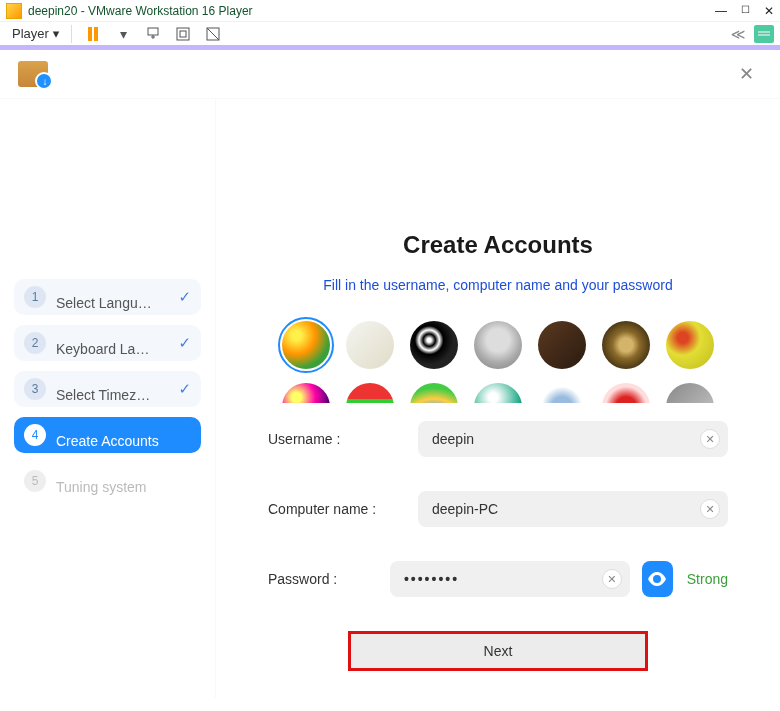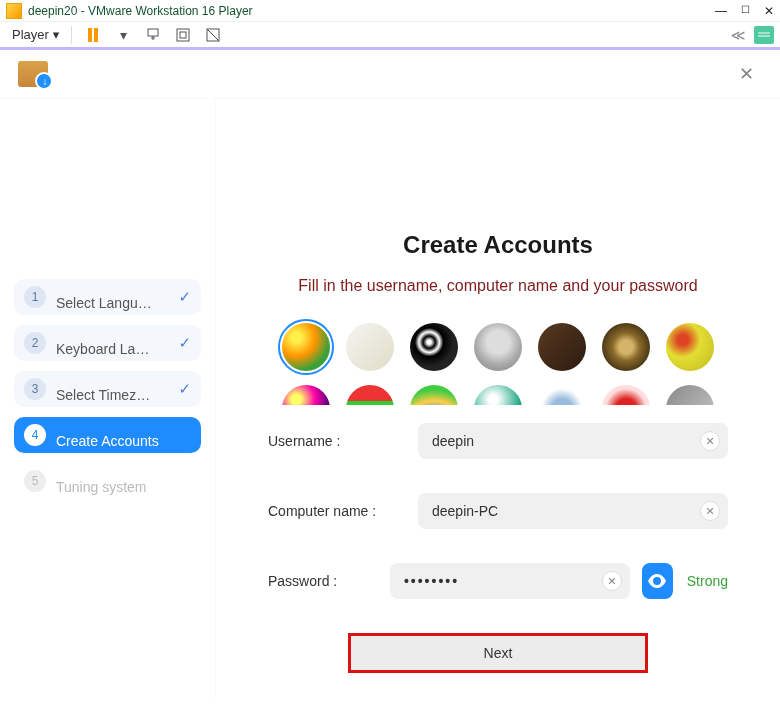--- a/index.html
+++ b/index.html
@@ -6,21 +6,21 @@
 body { font-family: -apple-system, "Segoe UI", Arial, sans-serif; font-size: 14px; color: #333; background: #fff; width: 780px; height: 711px; overflow: hidden; }
 
 
 .titlebar { height: 22px; background: #fff; display: flex; align-items: center; padding: 0 6px; border-bottom: 1px solid #f0f0f0; }
 .titlebar .app-icon { width: 16px; height: 16px; background: linear-gradient(135deg,#ffd54a,#ff9800); border:1px solid #e6a500; margin-right: 6px; display:flex; align-items:center; justify-content:center; font-size:9px; color:#fff;}
 .titlebar .title { font-size: 12px; color: #14532d; flex: 1; }
 .titlebar .win-controls { display: flex; gap: 14px; font-size: 12px; color: #222; }
 .titlebar .win-controls span { cursor: pointer; }
 
 
-.vm-toolbar { height: 28px; background: #fff; display: flex; align-items: center; padding: 0 6px; border-bottom: 3px solid #c4b5fd; }
+.vm-toolbar { height: 28px; background: #fff; display: flex; align-items: center; padding: 0 6px; border-bottom: 5px solid #c4b5fd; }
 .vm-toolbar .player-menu { display:flex; align-items:center; gap:4px; padding: 2px 6px; cursor:pointer; font-size:13px; }
 .vm-toolbar .sep { width:1px; height:18px; background:#ddd; margin:0 6px;}
 .vm-toolbar .pause-icon { display:flex; gap:2px; }
 .vm-toolbar .pause-icon span { width:4px; height:14px; background:#ff9800; display:block; }
 .vm-toolbar .tool-icon { width:18px; height:18px; margin: 0 6px; display:flex; align-items:center; justify-content:center; color:#555; cursor:pointer; }
 .vm-toolbar .spacer { flex:1; }
 .vm-toolbar .right-icon { width:20px; height:18px; margin-left:6px; display:flex; align-items:center; justify-content:center;}
 .vm-toolbar .right-icon.green { background:#4ec9a0; border-radius:2px;}
 
 
@@ -38,21 +38,21 @@
 .step .label { flex:1; white-space:nowrap; overflow:hidden; text-overflow:ellipsis;margin-top:11px; }
 .step .check { color:#4a7bd6; font-size:15px; margin-left:6px;}
 .step.done { background:#f4f7fc; }
 .step.active { background:#1e8bff; color:#fff; }
 .step.active .num { background:#fff; color:#1e8bff; }
 .step.future { color:#bbb; }
 .step.future .num { background:#eee; color:#bbb; }
 
 .main { flex:1; padding: 40px 40px 0 40px; text-align:center; overflow:hidden;}
 .main h1 { font-size:24px; font-weight:700; color:#1a1a1a; margin-top: 92px; margin-bottom: 18px; }
-.main .subtitle { font-size:16px; color:#7f1d1d; margin-bottom: 28px;}
+.main .subtitle { font-size:14px; color:#1d4ed8; margin-bottom: 28px;}
 
 .avatars { display:flex; flex-direction:column; gap:14px; align-items:center; margin-bottom: 12px;}
 .avatar-row { display:flex; gap:16px; justify-content:center;}
 .avatar { width:48px; height:48px; border-radius:50%; flex-shrink:0; cursor:pointer; position:relative;}
 .avatar.selected { outline: 2px solid #1e8bff; outline-offset:2px; }
 .avatar-row.cut { overflow:hidden; height:20px;}
 .avatar-row.cut .avatar { margin-top:0;}
 .av1{background:radial-gradient(circle at 30% 30%,#fff04a 10%,#ff9500 40%,#3aa03a 70%);}
 .av2{background:linear-gradient(135deg,#f5f5f0,#e0dcc8);}
 .av3{background:radial-gradient(circle at 40% 40%,#fff 5%,#000 15%,#fff 25%,#000 35%,#222 60%);}

